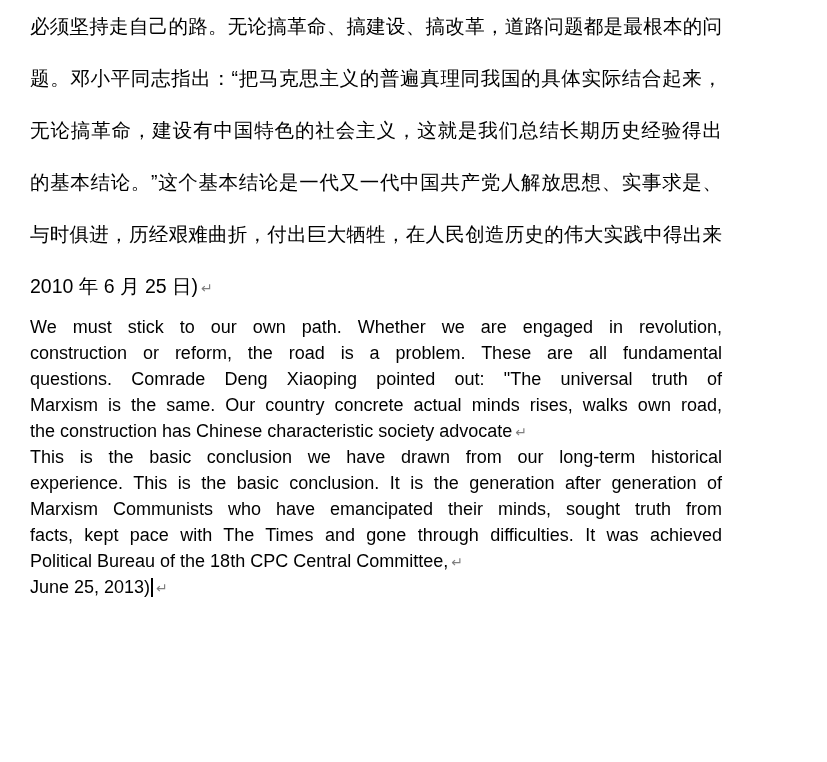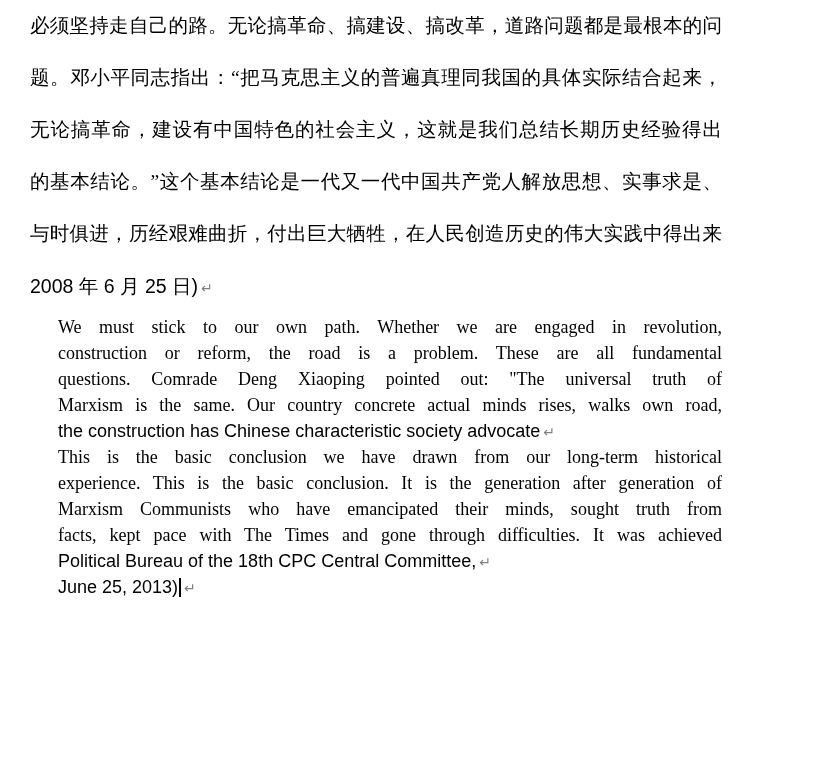--- a/index.html
+++ b/index.html
@@ -21,27 +21,25 @@
   .cn-line {
     font-size: 19.5px;
     line-height: 52px;
     height: 52px;
     letter-spacing: 0;
   }
   .en-line {
     font-size: 18px;
     line-height: 26px;
     height: 26px;
-    margin-left: 28px;
   }
   .line.justify {
     text-align: justify;
     text-align-last: justify;
     text-justify: inter-character;
-    font-family: Liberation Serif, serif;
   }
   .mark {
     color: #7f7f7f;
     font-size: 14px;
     margin-left: 3px;
   }
   .cursor {
     display: inline-block;
     width: 2px;
     height: 19px;
@@ -56,21 +54,21 @@
 
 <div class="page">
 
   <div class="cn-block">
 
   <div class="line cn-line justify"><span class="txt">必须坚持走自己的路。无论搞革命、搞建设、搞改革，道路问题都是最根本的问</span></div>
       <div class="line cn-line justify"><span class="txt">题。邓小平同志指出：“把马克思主义的普遍真理同我国的具体实际结合起来，</span></div>
       <div class="line cn-line justify"><span class="txt">无论搞革命，建设有中国特色的社会主义，这就是我们总结长期历史经验得出</span></div>
       <div class="line cn-line justify"><span class="txt">的基本结论。”这个基本结论是一代又一代中国共产党人解放思想、实事求是、</span></div>
       <div class="line cn-line justify"><span class="txt">与时俱进，历经艰难曲折，付出巨大牺牲，在人民创造历史的伟大实践中得出来</span></div>
-      <div class="line cn-line"><span class="txt">2008 年 6 月 25 日)</span><span class="mark" style="color: rgb(127, 127, 127);">↵</span></div>
+      <div class="line cn-line"><span class="txt">2010 年 6 月 25 日)</span><span class="mark" style="color: rgb(127, 127, 127);">↵</span></div>
     </div>
 
   <div class="en-block">
 
   <div class="line en-line justify"><span class="txt">We must stick to our own path. Whether we are engaged in revolution,</span></div>
       <div class="line en-line justify"><span class="txt">construction or reform, the road is a problem. These are all fundamental</span></div>
       <div class="line en-line justify"><span class="txt">questions. Comrade Deng Xiaoping pointed out: "The universal truth of</span></div>
       <div class="line en-line justify"><span class="txt">Marxism is the same. Our country concrete actual minds rises, walks own road,</span></div>
       <div class="line en-line"><span class="txt">the construction has Chinese characteristic society advocate</span><span class="mark" style="color: rgb(127, 127, 127);">↵</span></div>
       <div class="line en-line justify"><span class="txt">This is the basic conclusion we have drawn from our long-term historical</span></div>

